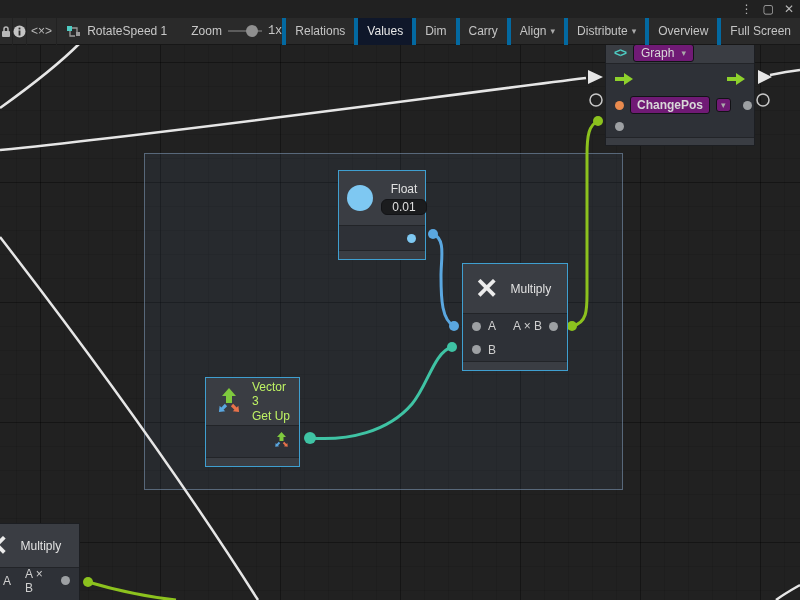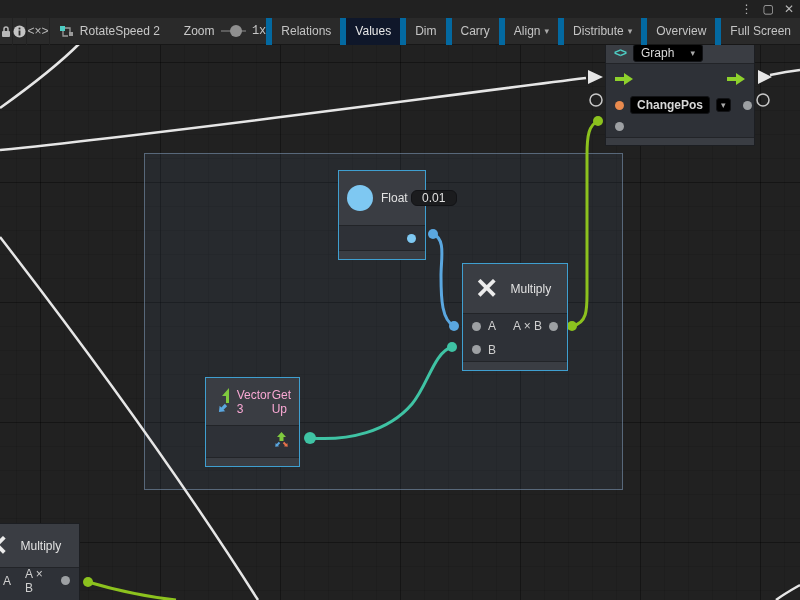--- a/index.html
+++ b/index.html
@@ -7,21 +7,21 @@
     font-family:"Liberation Sans", sans-serif; font-size:12px; color:#c8c8c8; }
   #stage { position:relative; width:800px; height:600px; overflow:hidden; }
 
   
   #tabbar { position:absolute; left:0; top:0; width:800px; height:18px; background:#191919; z-index:10; }
   #tab { position:absolute; left:0; top:0; width:116px; height:18px; background:#2d2d2d;
     border-top:2px solid #3e79b8; display:flex; align-items:center; gap:5px; padding:0 8px; color:#d4d4d4; }
   #wincontrols { position:absolute; right:6px; top:1px; height:16px; display:flex; gap:10px; align-items:center; z-index:11; color:#b6b6b6; font-size:12px;}
   #toolbar { position:absolute; left:0; top:18px; width:800px; height:27px; background:#2a2a2a;
     border-bottom:1px solid #171717; display:flex; align-items:center; z-index:10; white-space:nowrap; }
-  .tbtn { height:27px; display:flex; align-items:center; padding:0 9px; border-left:6px solid #0369a1;
+  .tbtn { height:27px; display:flex; align-items:center; padding:0 9px; border-left:4px solid #0369a1;
     color:#c4c4c4; cursor:default; gap:4px; }
   .tbtn.active { background:#0f172a; color:#e8e8e8; }
   .iconcell { height:27px; display:flex; align-items:center; justify-content:center; border-right:1px solid #222; }
   .caret { font-size:9px; color:#aaa; }
   #zoomtrack { position:relative; width:78px; height:2px; background:#5c5c5c; margin:0 6px; }
   #zoomhandle { position:absolute; right:4px; top:-5px; width:12px; height:12px; border-radius:50%; background:#8f8f8f; }
 
   
   #canvas { position:absolute; left:0; top:45px; width:800px; height:555px; z-index:0;
     background-color:#212121;
@@ -40,22 +40,22 @@
   .node { position:absolute; z-index:3; background:#2e3137; border:1px solid #1c1e22; display:flex; flex-direction:column; }
   .node.selected { border:1px solid #3f9fd0; }
   .nhead { background:#3a3d43; display:flex; align-items:center; }
   .nbody { flex:1; border-top:1px solid #222428; }
   .nfoot { height:9px; background:#3a3d43; border-top:1px solid #222428; }
   .prow { display:flex; align-items:center; padding:0 9px; gap:8px; color:#cfcfcf; }
   .dot { width:9px; height:9px; border-radius:50%; background:#9da0a3; flex:0 0 auto; }
   .dot.orange { background:#e98a4e; }
   .dot.blue { background:#7ec8f2; }
   .bigx { font-size:28px; font-weight:bold; color:#ececec; line-height:1; }
-  .pill { background:#000000; border:1px solid #121316; border-radius:3px; color:#d8d8d8;
-    padding:1px 7px; display:flex; align-items:center; gap:16px; }
+  .pill { background:#701a75; border:1px solid #121316; border-radius:3px; color:#d8d8d8;
+    padding:1px 7px; display:flex; align-items:center; gap:7px; }
   .valuebox { background:#1b1c1e; border:1px solid #121316; border-radius:6px; color:#e0e0e0;
     padding:0 6px; text-align:center; }
   .spacer { flex:1; }
 </style>
 </head>
 <body>
 
 <div id="stage">
 
   <div id="canvas"></div>
@@ -122,21 +122,21 @@
       <div class="prow" style="height:20px;">
         <span class="dot"></span>
       </div>
     </div>
     <div class="nfoot"></div>
   </div>
 
   <div class="node selected" style="left:338px; top:170px; width:88px; height:90px;">
     <div class="nhead" style="height:55px; padding:0 8px; gap:8px;">
       <span style="width: 26px; height: 26px; border-radius: 50%; flex: 0 0 auto; background: rgb(126, 200, 242);" id="floatcircle" title="Float"></span>
-      <span style="display:flex; flex-direction:row; align-items:center; gap:3px; flex:1;">
+      <span style="display:flex; flex-direction:column; align-items:center; gap:3px; flex:1;">
         <span style="color:#e2e2e2;">Float</span>
         <span class="valuebox" style="width:46px;">0.01</span>
       </span>
     </div>
     <div class="nbody">
       <div class="prow" style="height:24px; justify-content:flex-end;">
         <span class="dot blue"></span>
       </div>
     </div>
     <div class="nfoot"></div>
@@ -167,21 +167,21 @@
     <div class="nhead" style="height:47px; padding:0 8px; gap:8px;">
       <svg width="30" height="29">
         <polygon points="15,1 22,9 18,9 18,16 12,16 12,9 8,9" fill="#7fc93e"></polygon>
         <g transform="translate(12,18) rotate(135)">
           <polygon points="0,-1.6 5,-1.6 5,-4 10,0 5,4 5,1.6 0,1.6" fill="#5aa7e0"></polygon>
         </g>
         <g transform="translate(18,18) rotate(45)">
           <polygon points="0,-1.6 5,-1.6 5,-4 10,0 5,4 5,1.6 0,1.6" fill="#e8724a"></polygon>
         </g>
       </svg>
-      <span style="display:flex; flex-direction:row; align-items:flex-start; gap:1px; flex:1; color:#f9a8d4;">
+      <span style="display:flex; flex-direction:column; align-items:flex-start; gap:1px; flex:1; color:#bef264;">
         <span>Vector 3</span>
         <span>Get Up</span>
       </span>
     </div>
     <div class="nbody">
       <div class="prow" style="height:28px; justify-content:flex-end;">
         <svg width="17" height="16">
           <polygon points="8.5,0 13,5 10.5,5 10.5,9 6.5,9 6.5,5 4,5" fill="#7fc93e"></polygon>
           <g transform="translate(6.5,10.5) rotate(135)">
             <polygon points="0,-1 3,-1 3,-2.4 6,0 3,2.4 3,1 0,1" fill="#5aa7e0"></polygon>
@@ -233,21 +233,21 @@
     </span>
     <span class="iconcell" style="width:68px; color:#b8b8b8;">
       <span>&lt;×&gt;</span>
     </span>
     <span style="display:flex; align-items:center; gap:6px; padding:0 10px;">
       <svg width="14" height="13">
         <rect x="0" y="1" width="5" height="5" fill="#4ecdc4"></rect>
         <path d="M5,3 L10,3 L10,8 M3,6 L3,11 L8,11" stroke="#9a9a9a" stroke-width="1.3" fill="none"></path>
         <rect x="9" y="7" width="4" height="4" fill="#9a9a9a"></rect>
       </svg>
-      <span>RotateSpeed 2</span>
+      <span>RotateSpeed 1</span>
     </span>
     <span style="margin-left:14px;">Zoom</span>
     <span id="zoomtrack">
       <span id="zoomhandle"></span>
     </span>
     <span style="font-family:Liberation Mono, monospace;">1x</span>
     <span class="tbtn">
         <span>Relations</span>
       </span>
     <span class="tbtn active">

